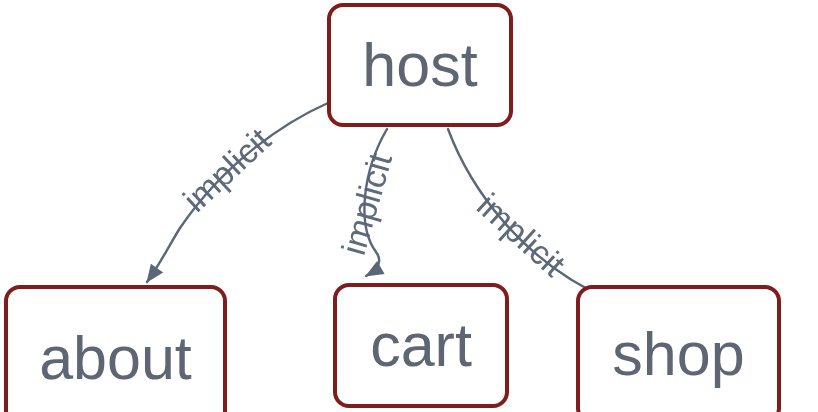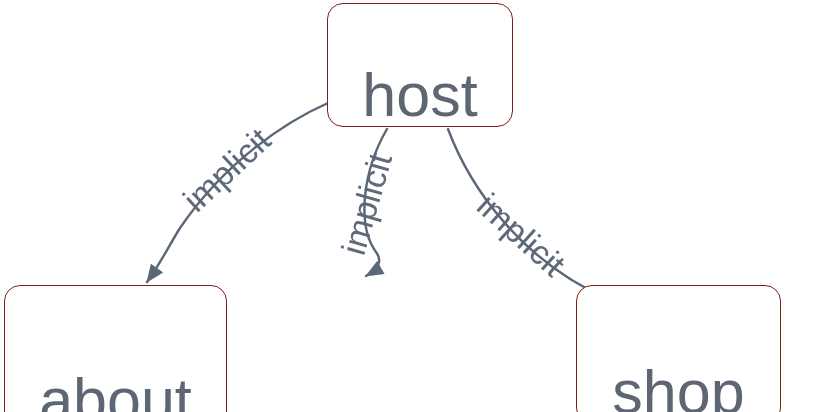--- a/index.html
+++ b/index.html
@@ -41,24 +41,24 @@
     stroke: #5b6677;
     stroke-width: 2.4;
     stroke-linecap: round;
   }
   
   .node {
     position: absolute;
     z-index: 3;
     box-sizing: border-box;
     background: #ffffff;
-    border: 1px solid #7f1d1d;
+    border: 4px solid #7f1d1d;
     border-radius: 16px;
     display: flex;
-    align-items: flex-end;
+    align-items: center;
     justify-content: center;
   }
   .node .node-label {
     font-size: 61px;
     color: #5e6673;
     line-height: 1;
     user-select: none;
   }
 </style>
 </head>
@@ -87,18 +87,21 @@
   </svg>
 
   <div class="node" style="left:327px; top:3px; width:186px; height:124px">
     <span class="node-label">host</span>
   </div>
 
   <div class="node" style="left:4px; top:285px; width:223px; height:147px">
     <span class="node-label">about</span>
   </div>
 
+  <div class="node" style="left:333px; top:283px; width:176px; height:125px">
+    <span class="node-label">cart</span>
+  </div>
 
   <div class="node" style="left:576px; top:285px; width:205px; height:139px">
     <span class="node-label">shop</span>
   </div>
 
 </div>
 
 </body></html>

